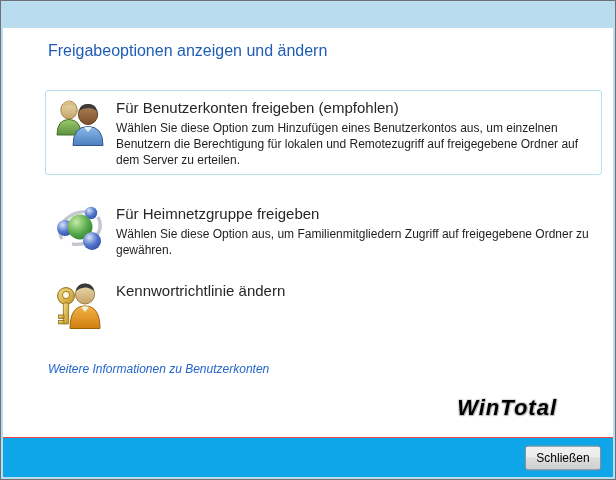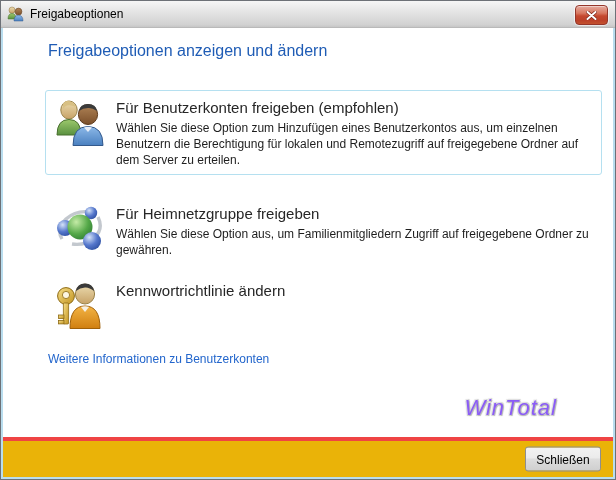--- a/index.html
+++ b/index.html
@@ -36,28 +36,28 @@
   .option.selected{border:1px solid #b5e0f0;border-radius:3px;}
   .option .icon{width:52px;height:52px;flex:0 0 auto;}
   .option-text{padding-top:1px;}
   .option-title{font-size:15px;color:#262626;line-height:20px;margin-bottom:2px;}
   .option-desc{font-size:12px;line-height:16px;color:#1e1e1e;max-width:478px;}
   .info-link{
     position:absolute;left:45px;font-size:12px;color:#2366cc;cursor:pointer;text-decoration:none;
   }
   .watermark{
     position:absolute;right:56px;top:367px;
-    font-size:22px;font-style:italic;font-weight:normal;letter-spacing:1px;
-    color:#8b5cf6;
+    font-size:22px;font-style:italic;font-weight:bold;letter-spacing:1px;
+    color:#000000;
     text-shadow:1px 1px 1px #b5b5b5,-1px -1px 1px #e2e2e2,1px -1px 1px #cfcfcf,-1px 1px 1px #cfcfcf;
     user-select:none;
   }
   .footer{
     position:absolute;left:0;right:0;bottom:0;height:40px;
-    background:#eab308;border-top:4px solid #ef4444;box-sizing:border-box;
+    background:#0ea5e9;border-top:1px solid #ef4444;box-sizing:border-box;
   }
   .dialog-btn{
     position:absolute;right:12px;top:50%;transform:translateY(-50%);
     min-width:76px;height:25px;box-sizing:border-box;
     border:1px solid #8e8e8e;border-radius:3px;
     background:linear-gradient(#f2f2f2,#ebebeb 45%,#dddddd 50%,#cfcfcf);
     font-family:"Liberation Sans","DejaVu Sans",sans-serif;
     font-size:12px;color:#000;cursor:pointer;padding:0 10px;
   }
 </style>
@@ -98,35 +98,20 @@
     </linearGradient>
     <linearGradient id="gGoldKey" x1="0" y1="0" x2="1" y2="1">
       <stop offset="0" stop-color="#f7df8a"></stop>
         <stop offset="1" stop-color="#c2931f"></stop>
     </linearGradient>
   </defs>
 </svg>
 
 <div class="window">
 
-  <div class="titlebar">
-    <svg class="titlebar-icon" viewBox="0 0 17 16">
-      <ellipse cx="5" cy="4.2" rx="3" ry="3.2" fill="url(#gTanHead)" stroke="#8a7340" stroke-width="0.5"></ellipse>
-      <path d="M1 13 Q1 7.5 5 7.5 Q9 7.5 9 13 Z" fill="url(#gGreenShirt)" stroke="#49702f" stroke-width="0.5"></path>
-      <ellipse cx="11.5" cy="5.6" rx="3.4" ry="3.5" fill="url(#gBrownHead)" stroke="#5d3a1c" stroke-width="0.5"></ellipse>
-      <path d="M7 15 Q7 9.3 11.5 9.3 Q16 9.3 16 15 Z" fill="url(#gBlueShirt)" stroke="#33598c" stroke-width="0.5"></path>
-    </svg>
-    <span class="titlebar-text">Freigabeoptionen</span>
-    <div class="close-btn">
-      <svg width="11" height="9" viewBox="0 0 11 9">
-        <path d="M1.5 1 L9.5 8 M9.5 1 L1.5 8" stroke="#7e2417" stroke-width="3.4" stroke-linecap="round"></path>
-        <path d="M1.5 1 L9.5 8 M9.5 1 L1.5 8" stroke="#ffffff" stroke-width="2" stroke-linecap="round"></path>
-      </svg>
-    </div>
-  </div>
 
   <div class="content">
 
     <div class="heading">Freigabeoptionen anzeigen und ändern</div>
 
     <div class="option" style="top:168px;">
       <svg class="icon" viewBox="0 0 52 52">
         <path d="M8 36 Q2 26 12 16 Q22 7 36 9" fill="none" stroke="#b9bec6" stroke-width="3.4" opacity="0.85"></path>
         <path d="M44 14 Q50 26 40 35 Q31 43 18 41" fill="none" stroke="#b9bec6" stroke-width="3.4" opacity="0.85"></path>
         <circle cx="11" cy="25" r="8" fill="url(#gBlueBall)"></circle>
@@ -166,21 +151,21 @@
         <circle cx="12" cy="15" r="3.6" fill="#fdf6e2" stroke="#8d6a14" stroke-width="0.8"></circle>
         <rect x="9.4" y="23" width="5.2" height="21" rx="1" fill="url(#gGoldKey)" stroke="#8d6a14" stroke-width="0.8"></rect>
         <rect x="4.5" y="35" width="5.5" height="3.4" fill="url(#gGoldKey)" stroke="#8d6a14" stroke-width="0.8"></rect>
         <rect x="4.5" y="40.5" width="5.5" height="3.4" fill="url(#gGoldKey)" stroke="#8d6a14" stroke-width="0.8"></rect>
       </svg>
       <div class="option-text">
         <div class="option-title">Kennwortrichtlinie ändern</div>
       </div>
     </div>
 
-    <a class="info-link" style="top:324px;">Weitere Informationen zu Benutzerkonten</a>
+    <a class="info-link" style="top:334px;font-style:italic;">Weitere Informationen zu Benutzerkonten</a>
 
     <div class="watermark">WinTotal</div>
 
     <div class="footer">
       <button class="dialog-btn">Schließen</button>
     </div>
 
   </div>
 </div>
 

